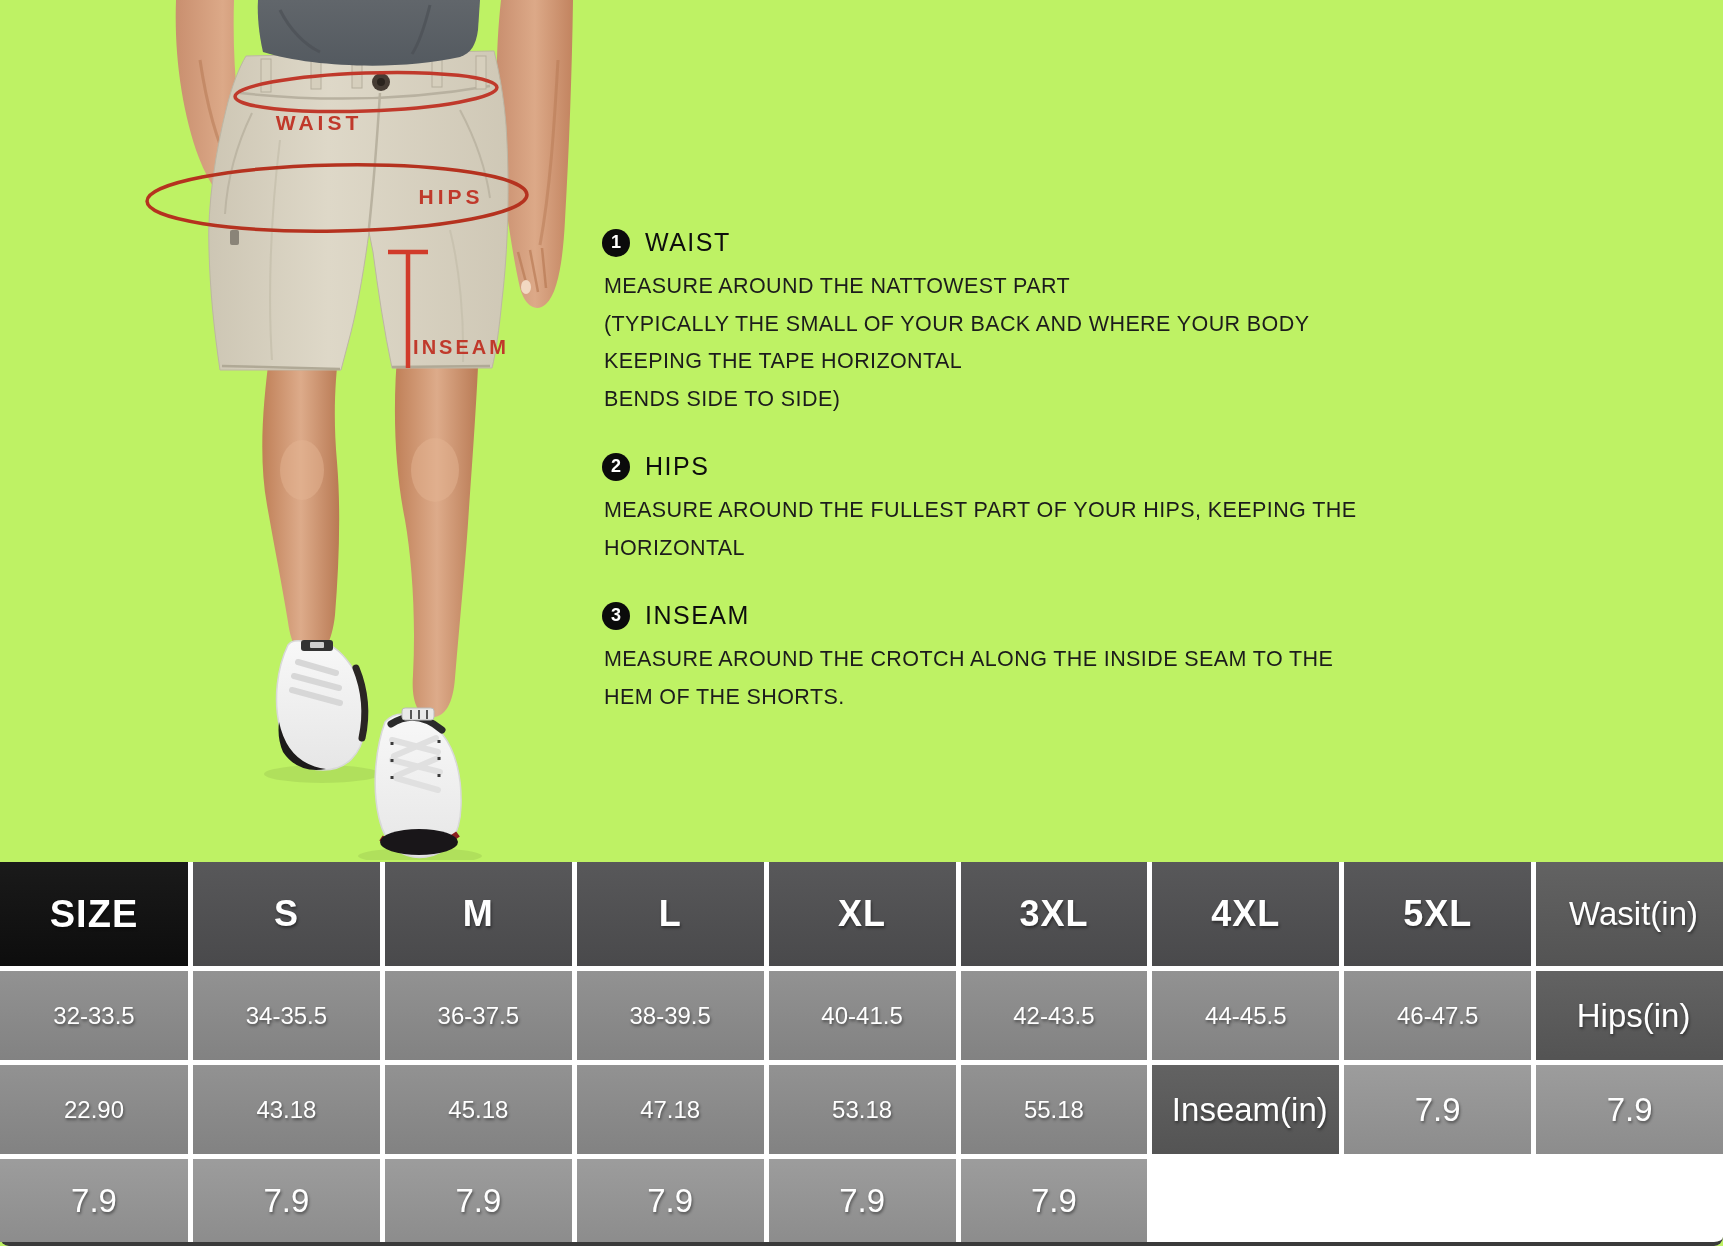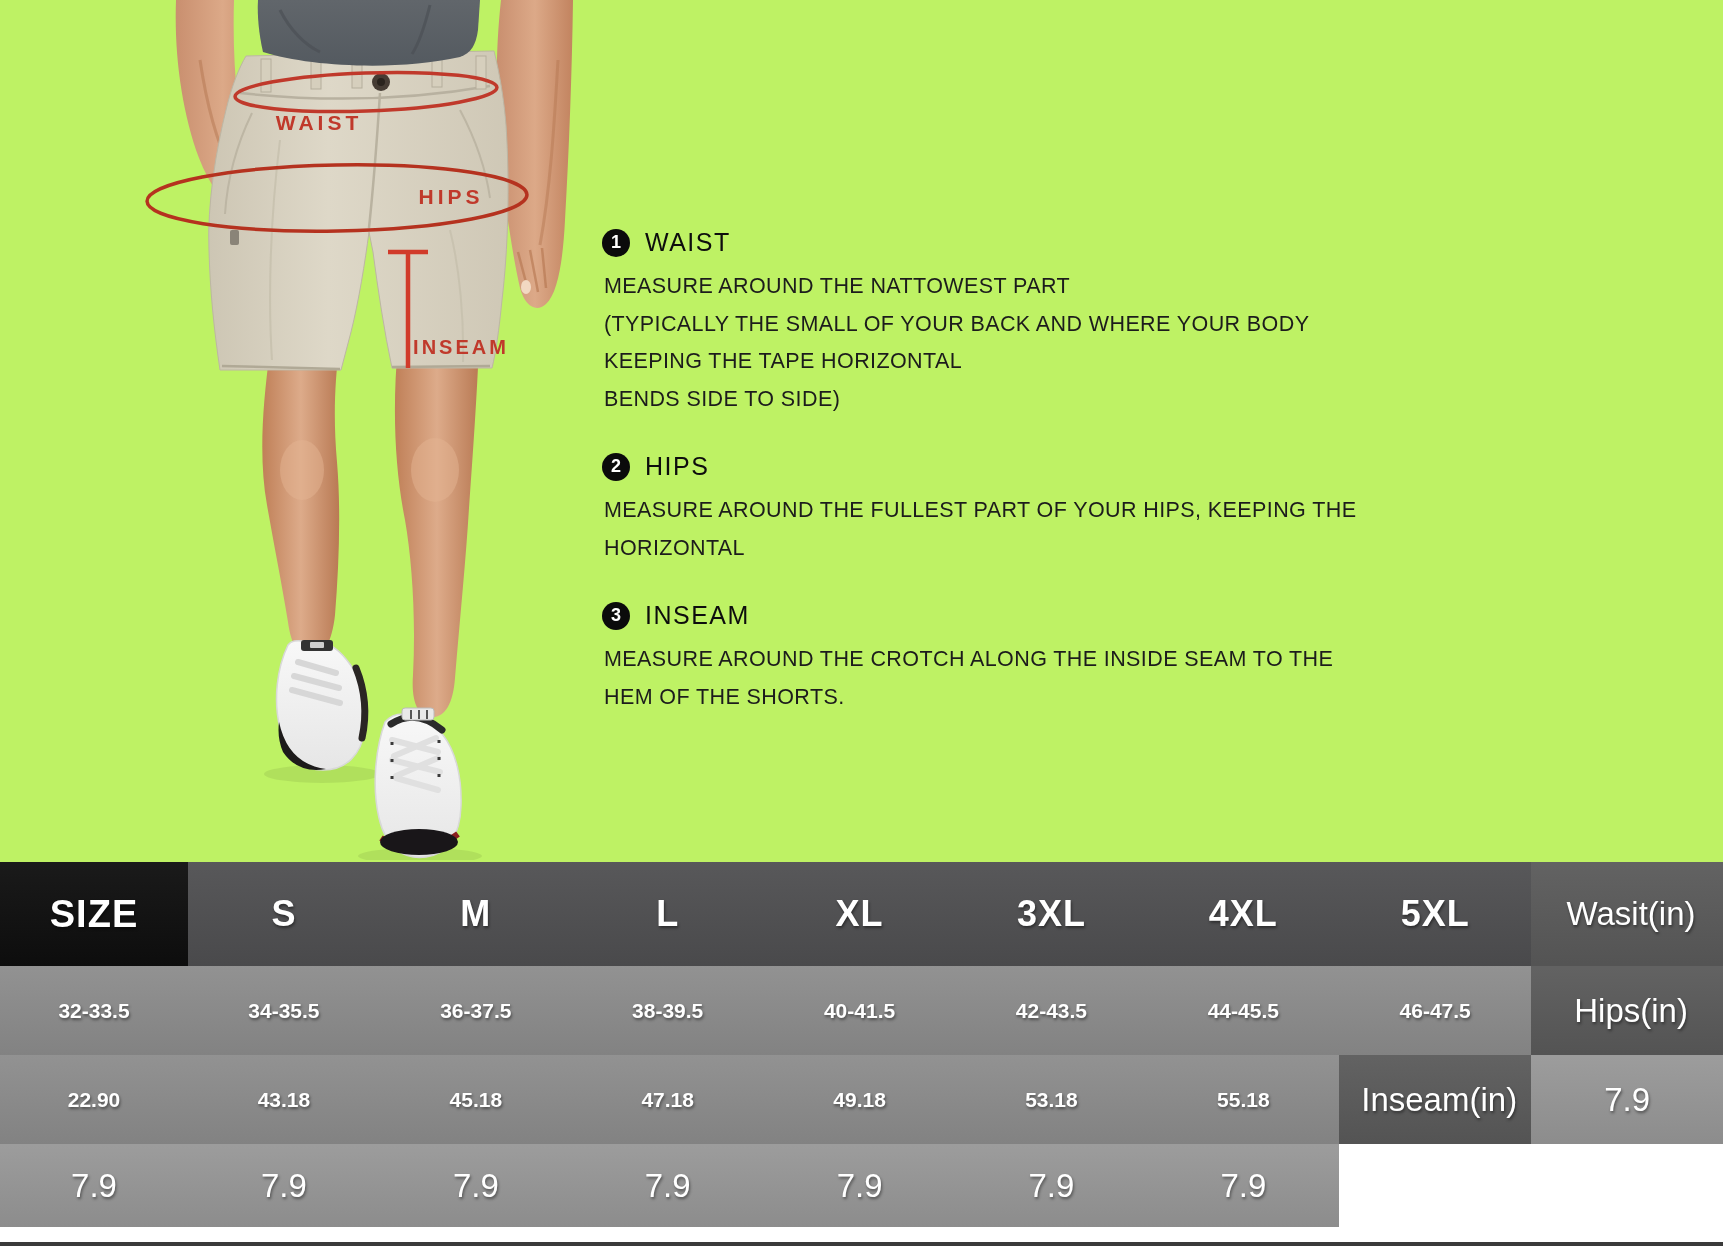--- a/index.html
+++ b/index.html
@@ -22,32 +22,32 @@
     font-size:18px;font-weight:700;flex:0 0 auto;
   }
   .sec-title{font-size:25px;font-weight:500;letter-spacing:1.5px;color:#0d0d0d;}
   .sec-body{margin:11px 0 0 2px;font-size:21.5px;line-height:37.5px;letter-spacing:.4px;color:#1c1c1c;}
   .sec-body .line{white-space:nowrap;}
 
   
   .size-table{
     position:absolute;left:0;top:862px;width:1723px;height:380px;
     display:grid;grid-template-columns:188px repeat(8,1fr);
-    grid-template-rows:104px 89px 89px 83px;
-    background:#ffffff;border-bottom:4px solid #3a3a3a;box-sizing:content-box;
+    grid-template-rows:104px 89px 89px 83px;gap:5px;
+    background:#ffffff;border-bottom:4px solid #3a3a3a;box-sizing:content-box;border-radius:9px;
   }
   .cell{
     display:flex;align-items:center;justify-content:center;color:#ffffff;
     text-shadow:1px 2px 3px rgba(0,0,0,.45);
     background-image:linear-gradient(180deg,rgba(255,255,255,.05),rgba(0,0,0,.07));
   }
   .corner{background-color:#0e0e0e;font-size:38px;font-weight:700;letter-spacing:1px;}
   .th{background-color:#4f4f51;font-size:36px;font-weight:700;letter-spacing:1px;}
   .rl{background-color:#5a5a5a;font-size:33px;font-weight:400;padding-left:8px;}
-  .td1,.td2{background-color:#8c8c8c;font-size:21px;font-weight:700;text-align:center;}
+  .td1,.td2{background-color:#8c8c8c;font-size:24px;font-weight:400;text-align:center;}
   .td3{background-color:#979797;font-size:33px;font-weight:400;}
 </style>
 </head>
 <body>
 
 <div class="canvas">
 
   <div class="photo">
     <svg width="470" height="860" viewBox="0 0 470 860" xmlns="http://www.w3.org/2000/svg" aria-hidden="true">
       <defs>
@@ -205,21 +205,20 @@
     <div class="cell td1">40-41.5</div>
     <div class="cell td1">42-43.5</div>
     <div class="cell td1">44-45.5</div>
     <div class="cell td1">46-47.5</div>
 
     <div class="cell rl">Hips(in)</div>
     <div class="cell td2">22.90</div>
     <div class="cell td2">43.18</div>
     <div class="cell td2">45.18</div>
     <div class="cell td2">47.18</div>
-    <div class="cell td2">49.18</div>
     <div class="cell td2">53.18</div>
     <div class="cell td2">55.18</div>
 
     <div class="cell rl">Inseam(in)</div>
     <div class="cell td3">7.9</div>
     <div class="cell td3">7.9</div>
     <div class="cell td3">7.9</div>
     <div class="cell td3">7.9</div>
     <div class="cell td3">7.9</div>
     <div class="cell td3">7.9</div>

